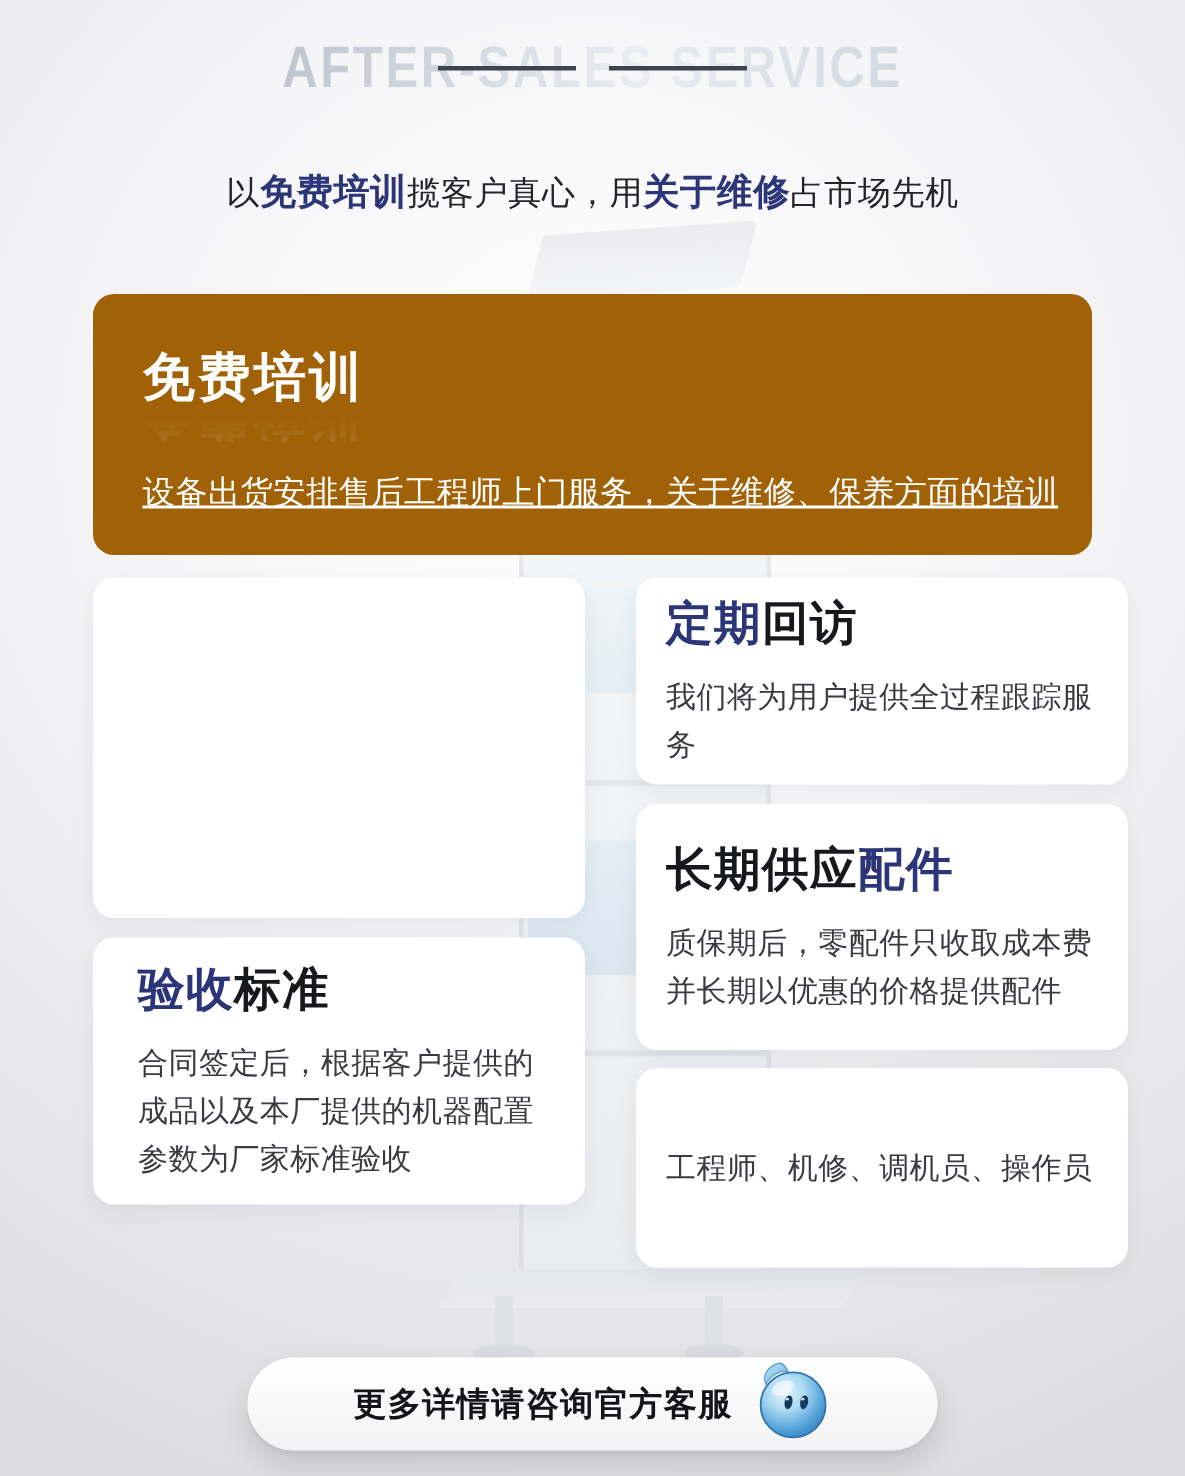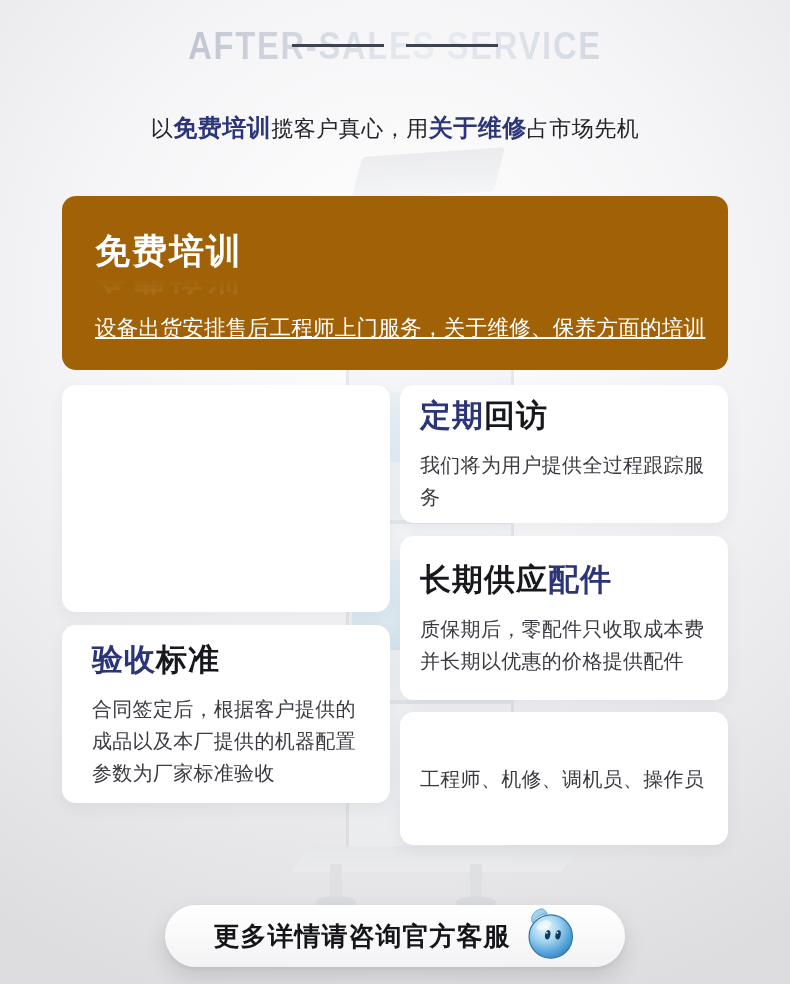--- a/index.html
+++ b/index.html
@@ -71,41 +71,41 @@
   }
   .banner-body { margin-top:13px; font-size:21.5px; letter-spacing:.3px; white-space:nowrap;text-decoration:underline; }
 
   
   .card {
     position:absolute; background:#ffffff; border-radius:14px; z-index:2;
     box-shadow:0 5px 16px rgba(35,45,90,.06);
     display:flex; flex-direction:column; justify-content:center;
   }
   .card.col-left  { left:62px;  width:328px; padding:0 30px; }
-  .card.col-right { left:400px; width:328px; padding:0 20px; }
+  .card.col-right { left:424px; width:328px; padding:0 20px; }
   .card-manufacture { top:385px; height:227px; }
   .card-acceptance  { top:625px; height:178px; }
   .card-visit       { top:385px; height:138px; }
   .card-parts       { top:536px; height:164px; }
   .card-training    { top:712px; height:133px; }
   .card-title { font-size:31px; font-weight:800; letter-spacing:1px; margin-bottom:12px; white-space:nowrap; }
   .card-title .t-blue { color:#2b3578; }
   .card-title .t-dark { color:#17181c; }
   .card-body { font-size:20px; color:#3a3b40; line-height:1.6; letter-spacing:.3px; }
 
   
   .footer-pill {
     position:absolute; left:50%; top:905px; transform:translateX(-50%);
     width:460px; height:62px; border-radius:32px; z-index:2;
     background:linear-gradient(180deg,#ffffff 0%, #f3f3f5 100%);
     box-shadow:0 10px 22px rgba(0,0,0,.13), 0 2px 5px rgba(0,0,0,.06);
     display:flex; align-items:center; justify-content:center; gap:10px;
     cursor:pointer;
   }
-  .footer-text { font-size:26px; font-weight:800; color:#141519; letter-spacing:1px; white-space:nowrap; }
+  .footer-text { font-size:22px; font-weight:800; color:#141519; letter-spacing:1px; white-space:nowrap; }
   .mascot { width:56px; height:52px; flex:0 0 auto; margin-top:-4px; }
 </style>
 </head>
 <body>
 
 <div class="bg-machine" aria-hidden="true">
   <div class="m-head"></div>
   <div class="m-col"></div>
   <div class="m-line" style="top:330px"></div>
   <div class="m-line" style="top:520px"></div>

